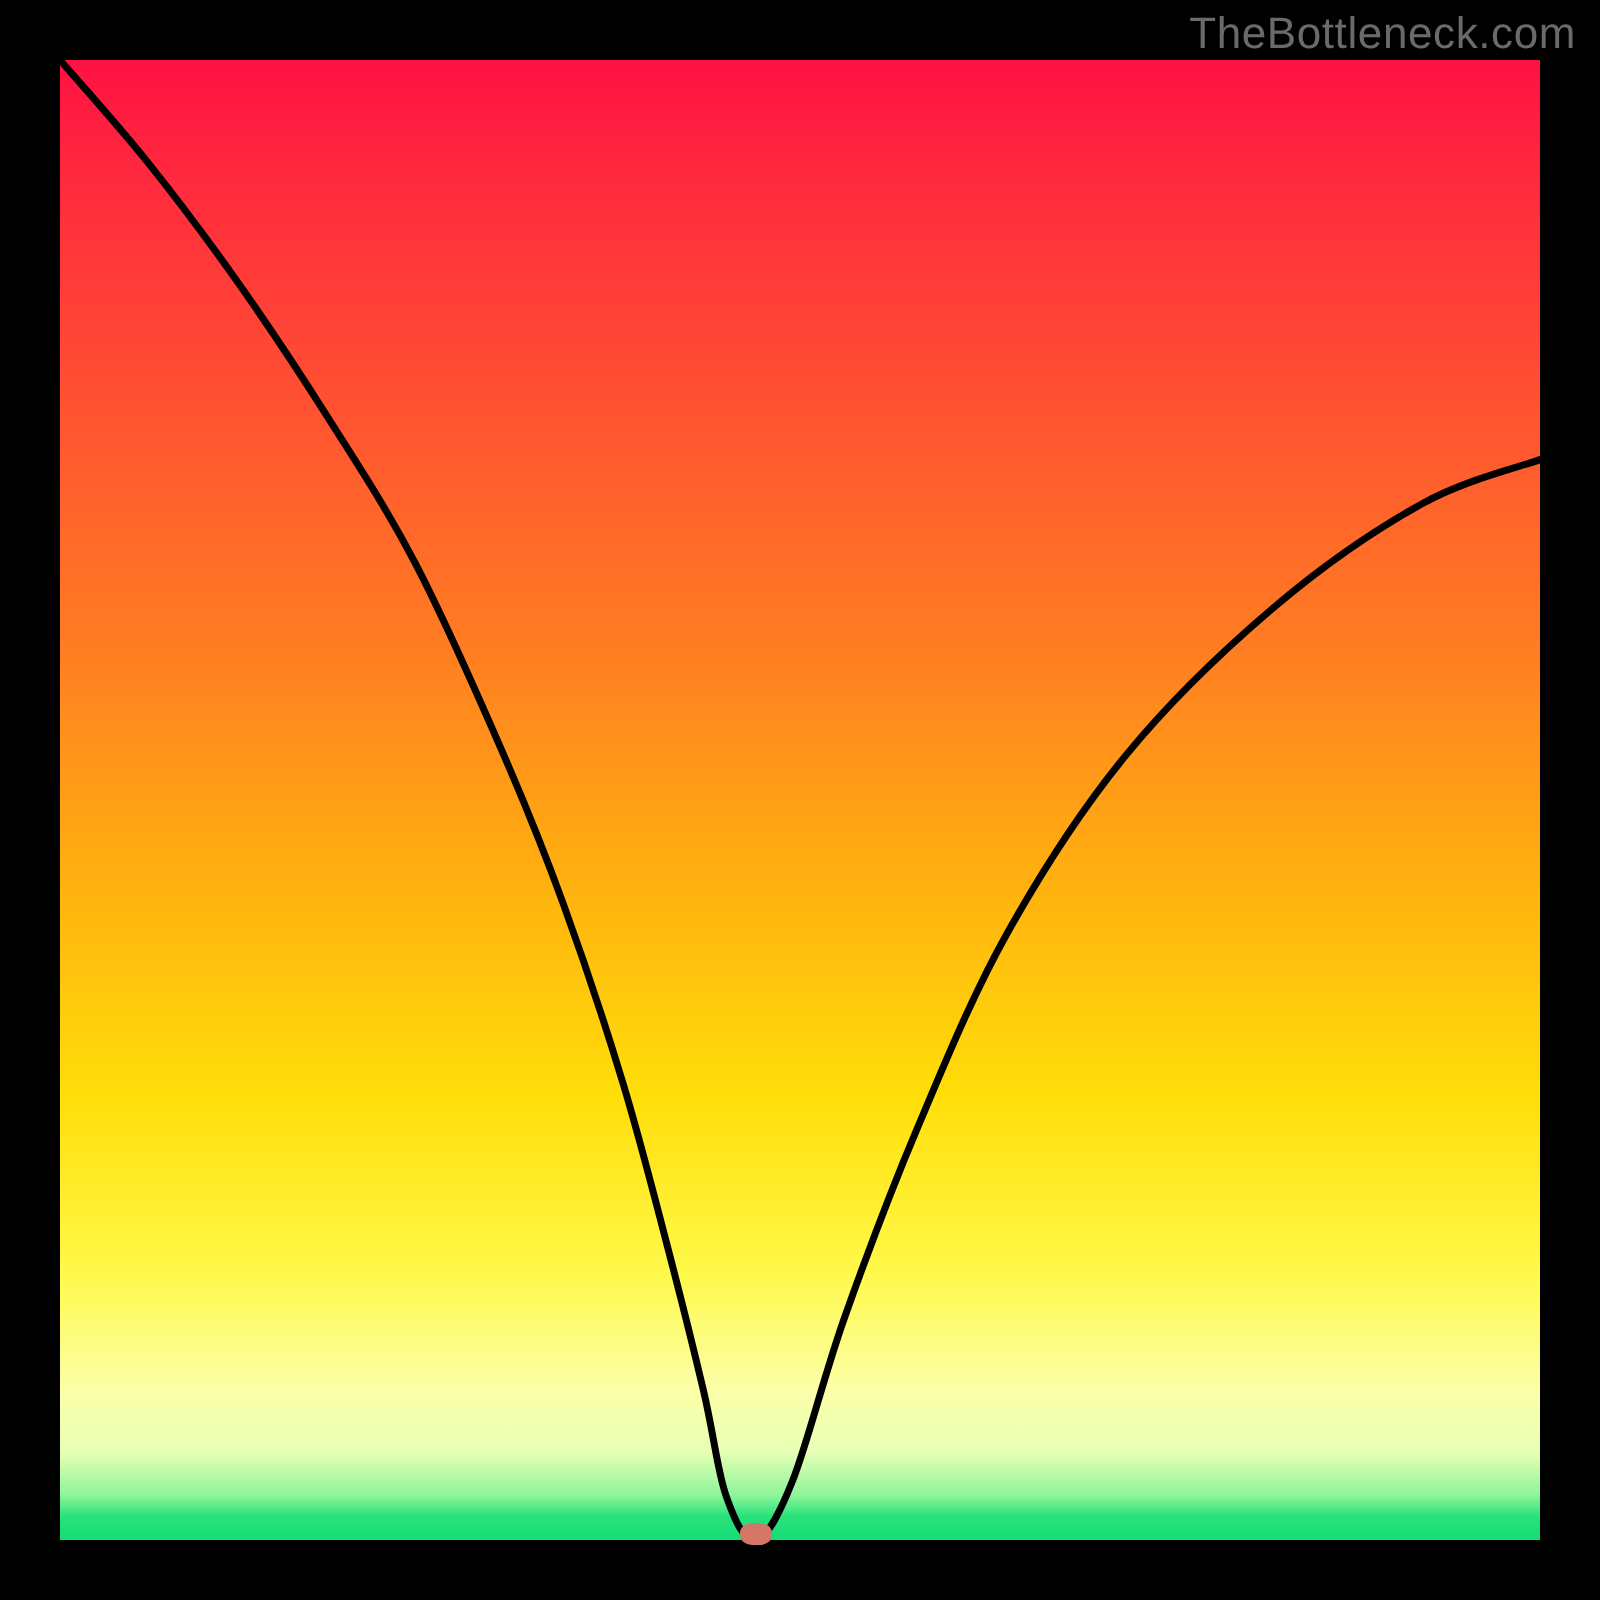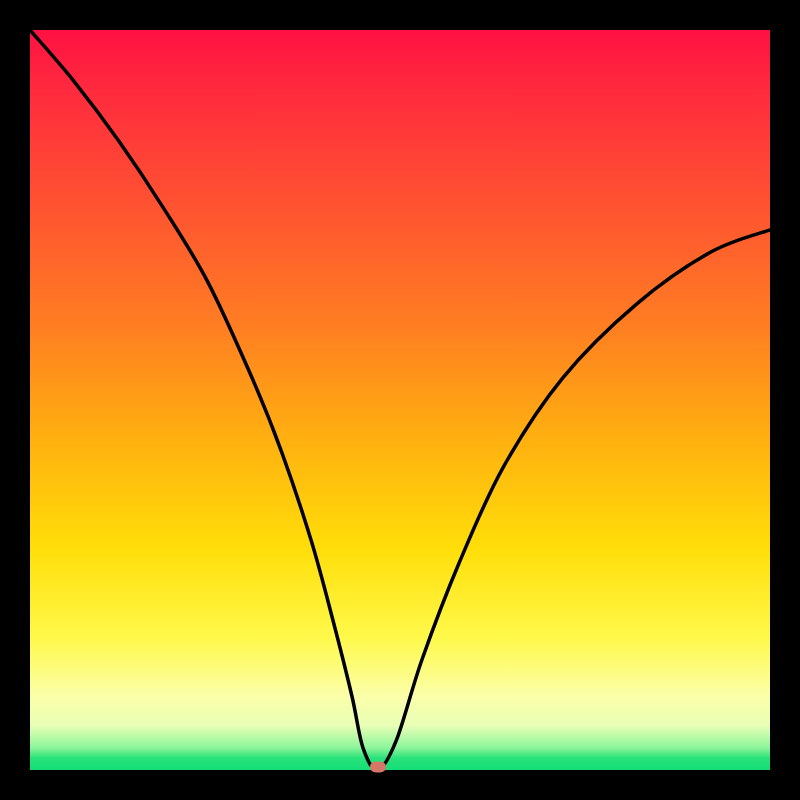--- a/index.html
+++ b/index.html
@@ -57,20 +57,21 @@
     height: 11px;
     border-radius: 6px / 5px;
     background: #d47766;
     transform: translate(-50%, -50%);
   }
 </style>
 </head>
 <body>
 
 <div class="frame">
+  <div class="watermark">TheBottleneck.com</div>
 
   <div class="plot-area">
     <svg class="curve" viewBox="0 0 740 740" preserveAspectRatio="none">
       <path id="curve-path" fill="none" stroke="#000" stroke-width="3.5" stroke-linecap="round" stroke-linejoin="round" d="M 0.00 0.00 C 7.40 8.63, 29.60 33.30, 44.40 51.80 C 59.20 70.30, 74.00 90.03, 88.80 111.00 C 103.60 131.97, 118.40 154.17, 133.20 177.60 C 148.00 201.03, 162.80 223.23, 177.60 251.60 C 192.40 279.97, 209.67 319.43, 222.00 347.80 C 234.33 376.17, 241.73 394.67, 251.60 421.80 C 261.47 448.93, 272.57 482.23, 281.20 510.60 C 289.83 538.97, 296.62 566.10, 303.40 592.00 C 310.18 617.90, 316.97 645.03, 321.90 666.00 C 326.83 686.97, 328.68 705.47, 333.00 717.80 C 337.32 730.13, 342.25 741.23, 347.80 740.00 C 353.35 738.77, 358.90 728.90, 366.30 710.40 C 373.70 691.90, 381.72 658.60, 392.20 629.00 C 402.68 599.40, 415.63 564.87, 429.20 532.80 C 442.77 500.73, 456.33 467.43, 473.60 436.60 C 490.87 405.77, 510.60 374.93, 532.80 347.80 C 555.00 320.67, 582.13 294.77, 606.80 273.80 C 631.47 252.83, 658.60 234.33, 680.80 222.00 C 703.00 209.67, 730.13 203.50, 740.00 199.80"></path>
     </svg>
     <div class="min-marker" id="min-marker" style="left: 347.8px; top: 737px;"></div>
   </div>
 </div>
 
 </body></html>

